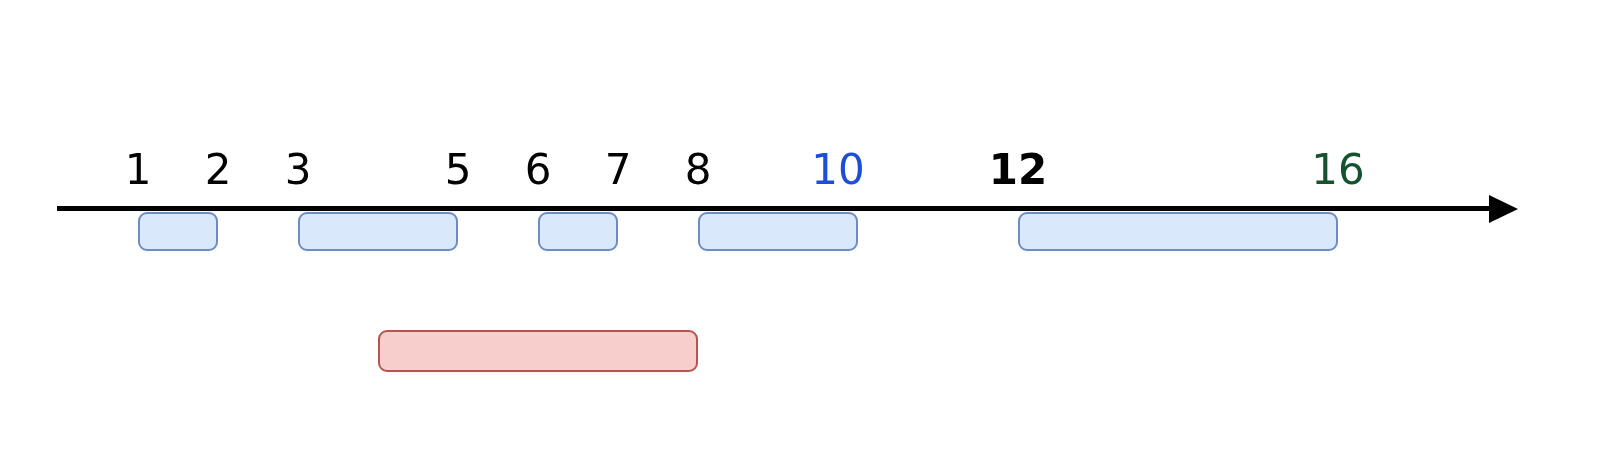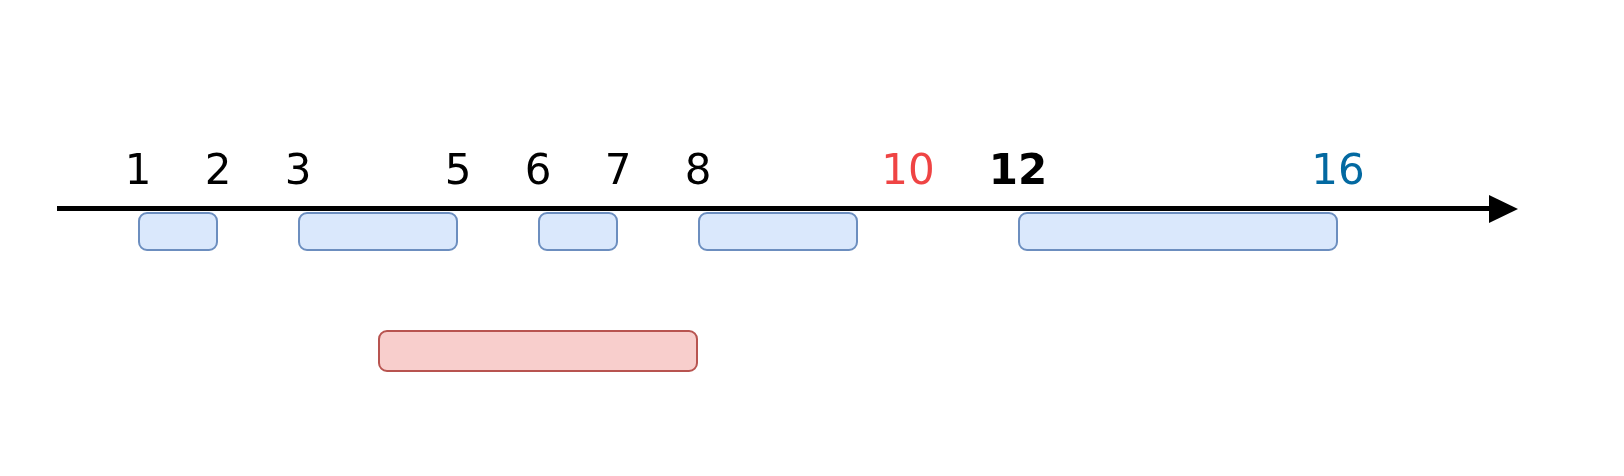--- a/index.html
+++ b/index.html
@@ -40,23 +40,23 @@
   <div class="axis-line" style="left: 57px; top: 206px; width: 1435px; height: 5px; background: rgb(0, 0, 0);"></div>
   <div class="arrowhead" style="left: 1489px; top: 194.5px; border-top: 14px solid transparent; border-bottom: 14px solid transparent; border-left: 29px solid rgb(0, 0, 0);"></div>
   <div>
       <div class="tick-label" style="left: 138px; top: 149px; color: rgb(0, 0, 0);">1</div>
       <div class="tick-label" style="left: 218px; top: 149px; color: rgb(0, 0, 0);">2</div>
       <div class="tick-label" style="left: 298px; top: 149px; color: rgb(0, 0, 0);">3</div>
       <div class="tick-label" style="left: 458px; top: 149px; color: rgb(0, 0, 0);">5</div>
       <div class="tick-label" style="left: 538px; top: 149px; color: rgb(0, 0, 0);">6</div>
       <div class="tick-label" style="left: 618px; top: 149px; color: rgb(0, 0, 0);">7</div>
       <div class="tick-label" style="left: 698px; top: 149px; color: rgb(0, 0, 0);">8</div>
-      <div class="tick-label" style="left: 908px; top: 149px; color: #ef4444;">10</div>
+      <div class="tick-label" style="left: 838px; top: 149px; color: #1d4ed8;">10</div>
       <div class="tick-label" style="left: 1018px; top: 149px; color: rgb(0, 0, 0); font-weight: bold;">12</div>
-      <div class="tick-label" style="left: 1338px; top: 149px; color: #0369a1;">16</div>
+      <div class="tick-label" style="left: 1338px; top: 149px; color: #14532d;">16</div>
     </div>
   <div>
       <div class="interval" style="left: 138px; width: 80px; top: 212px; height: 39px; background: rgb(218, 232, 252); border: 2px solid rgb(108, 142, 191); border-radius: 9px;"></div>
       <div class="interval" style="left: 298px; width: 160px; top: 212px; height: 39px; background: rgb(218, 232, 252); border: 2px solid rgb(108, 142, 191); border-radius: 9px;"></div>
       <div class="interval" style="left: 538px; width: 80px; top: 212px; height: 39px; background: rgb(218, 232, 252); border: 2px solid rgb(108, 142, 191); border-radius: 9px;"></div>
       <div class="interval" style="left: 698px; width: 160px; top: 212px; height: 39px; background: rgb(218, 232, 252); border: 2px solid rgb(108, 142, 191); border-radius: 9px;"></div>
       <div class="interval" style="left: 1018px; width: 320px; top: 212px; height: 39px; background: rgb(218, 232, 252); border: 2px solid rgb(108, 142, 191); border-radius: 9px;"></div>
     </div>
   <div>
       <div class="new-interval" style="left: 378px; width: 320px; top: 330px; height: 42px; background: rgb(248, 206, 204); border: 2.5px solid rgb(184, 84, 80); border-radius: 9px;"></div>

